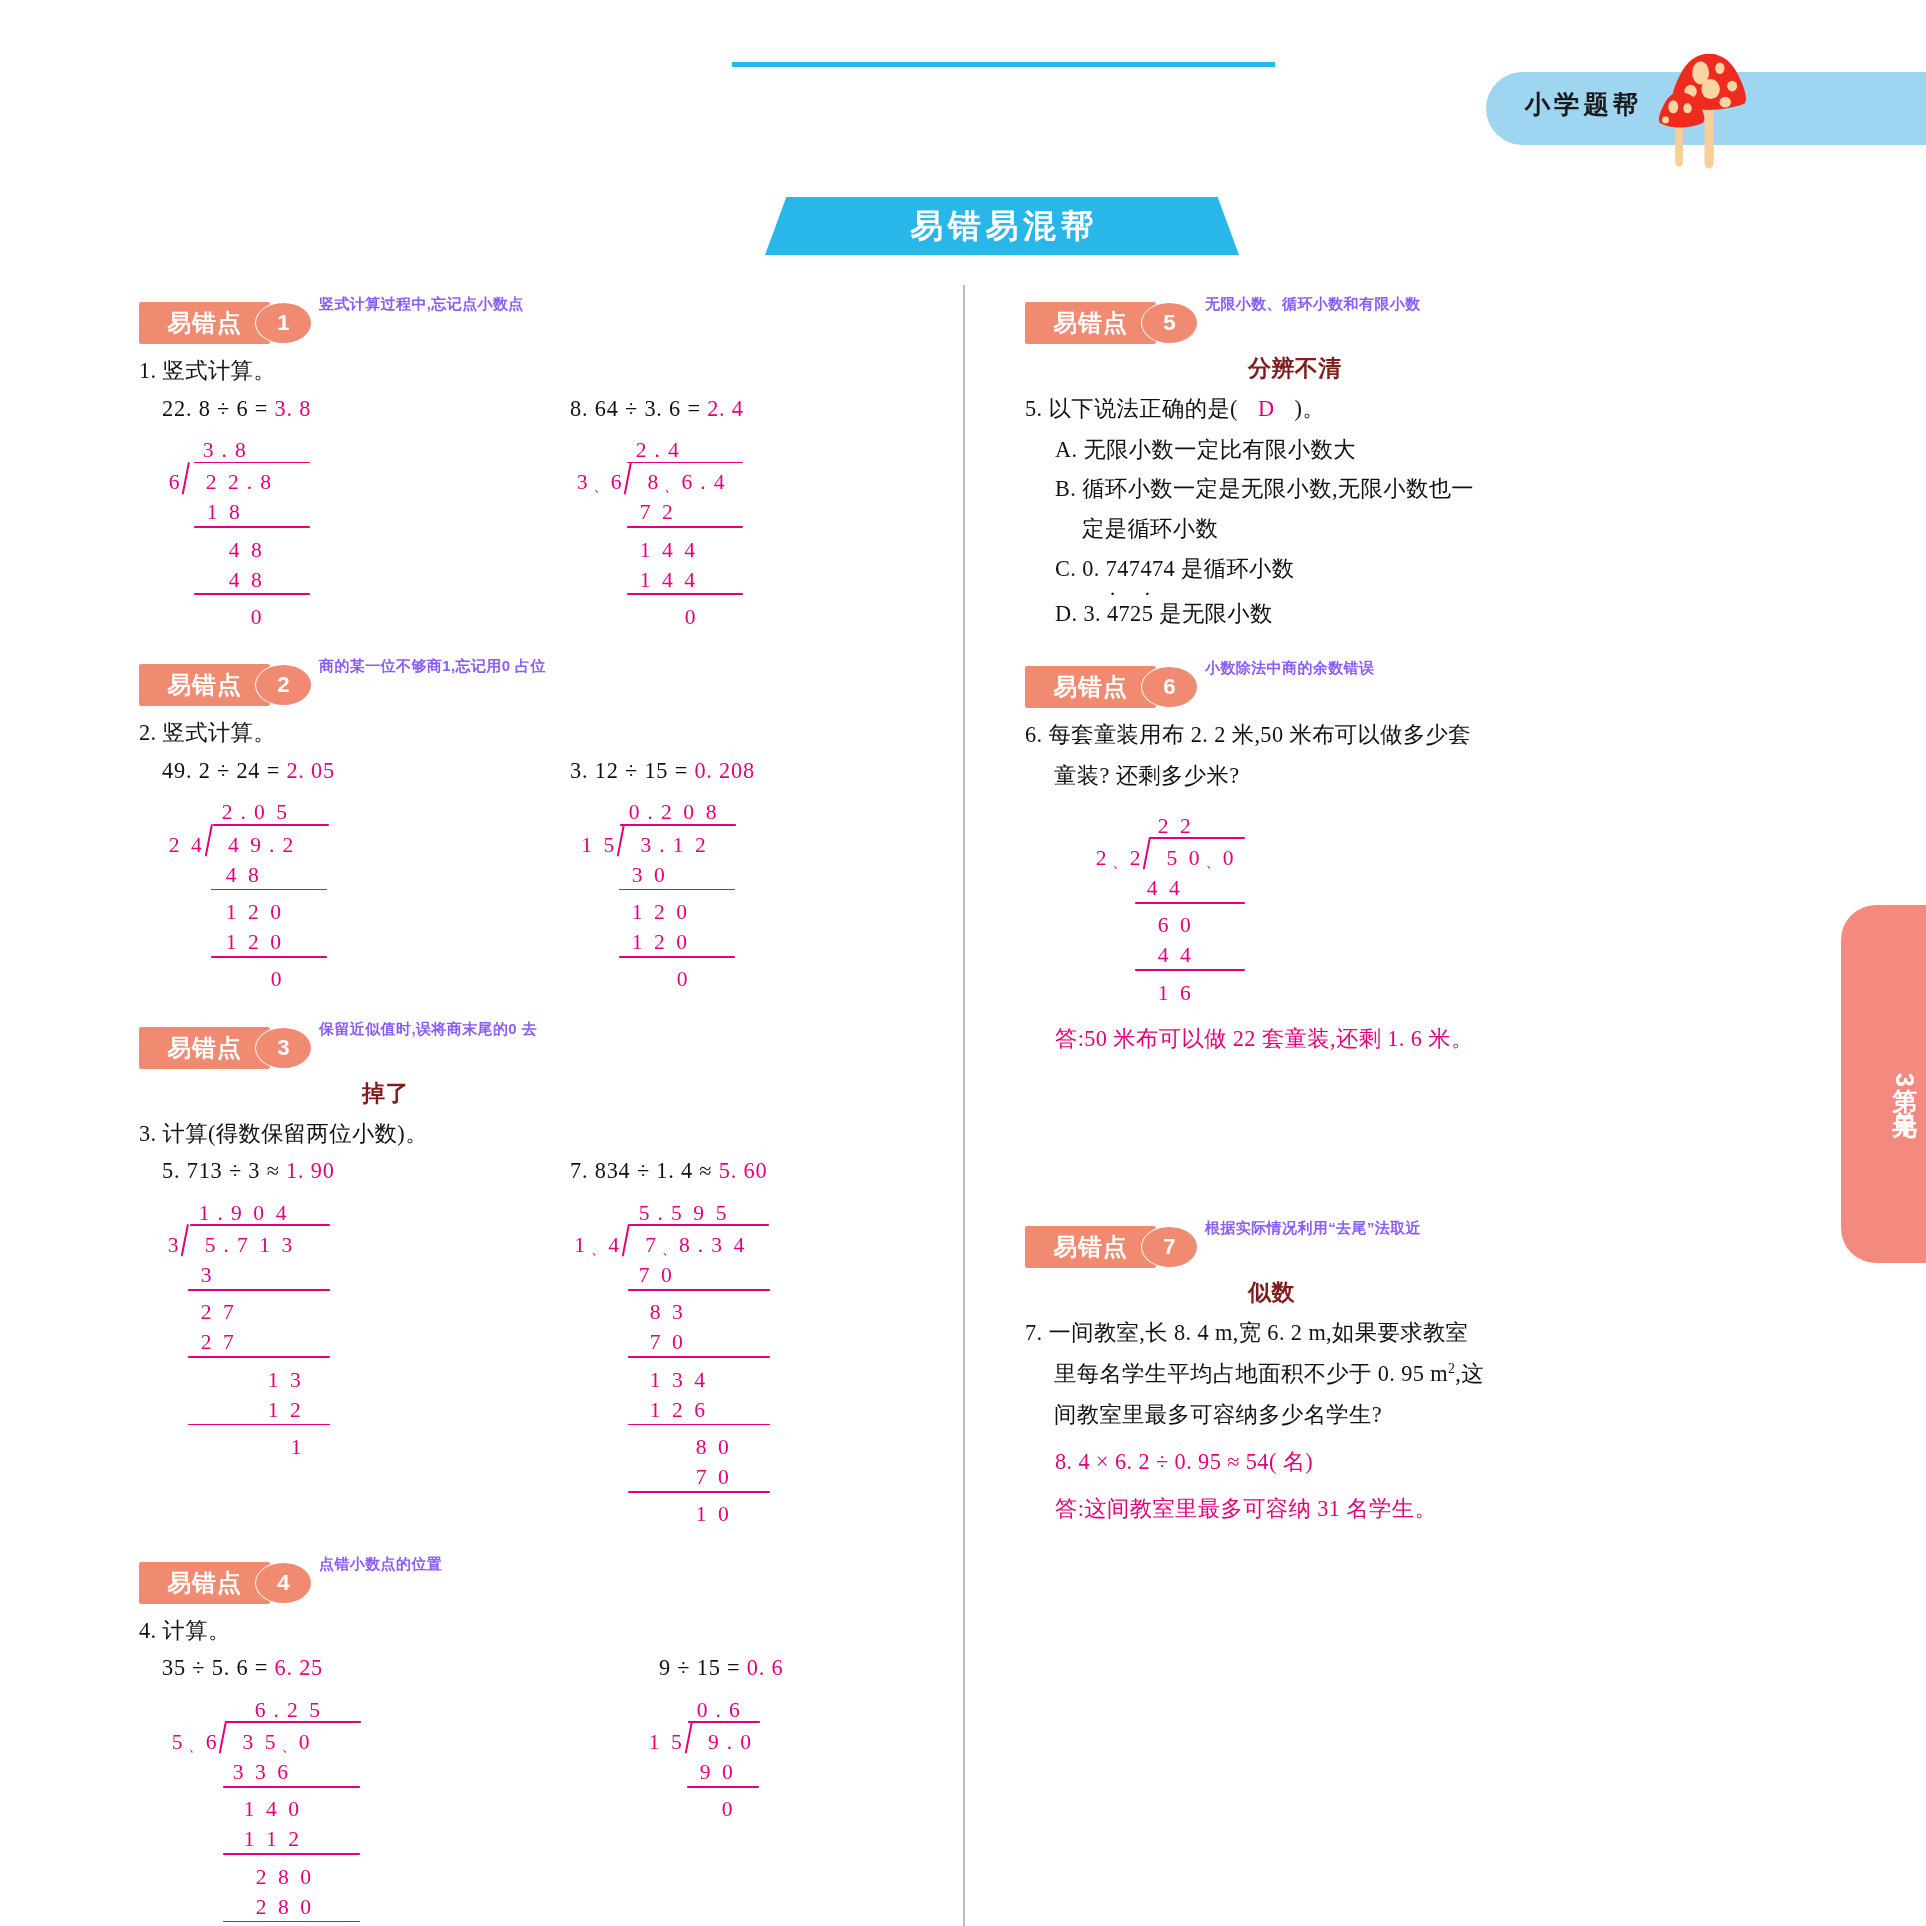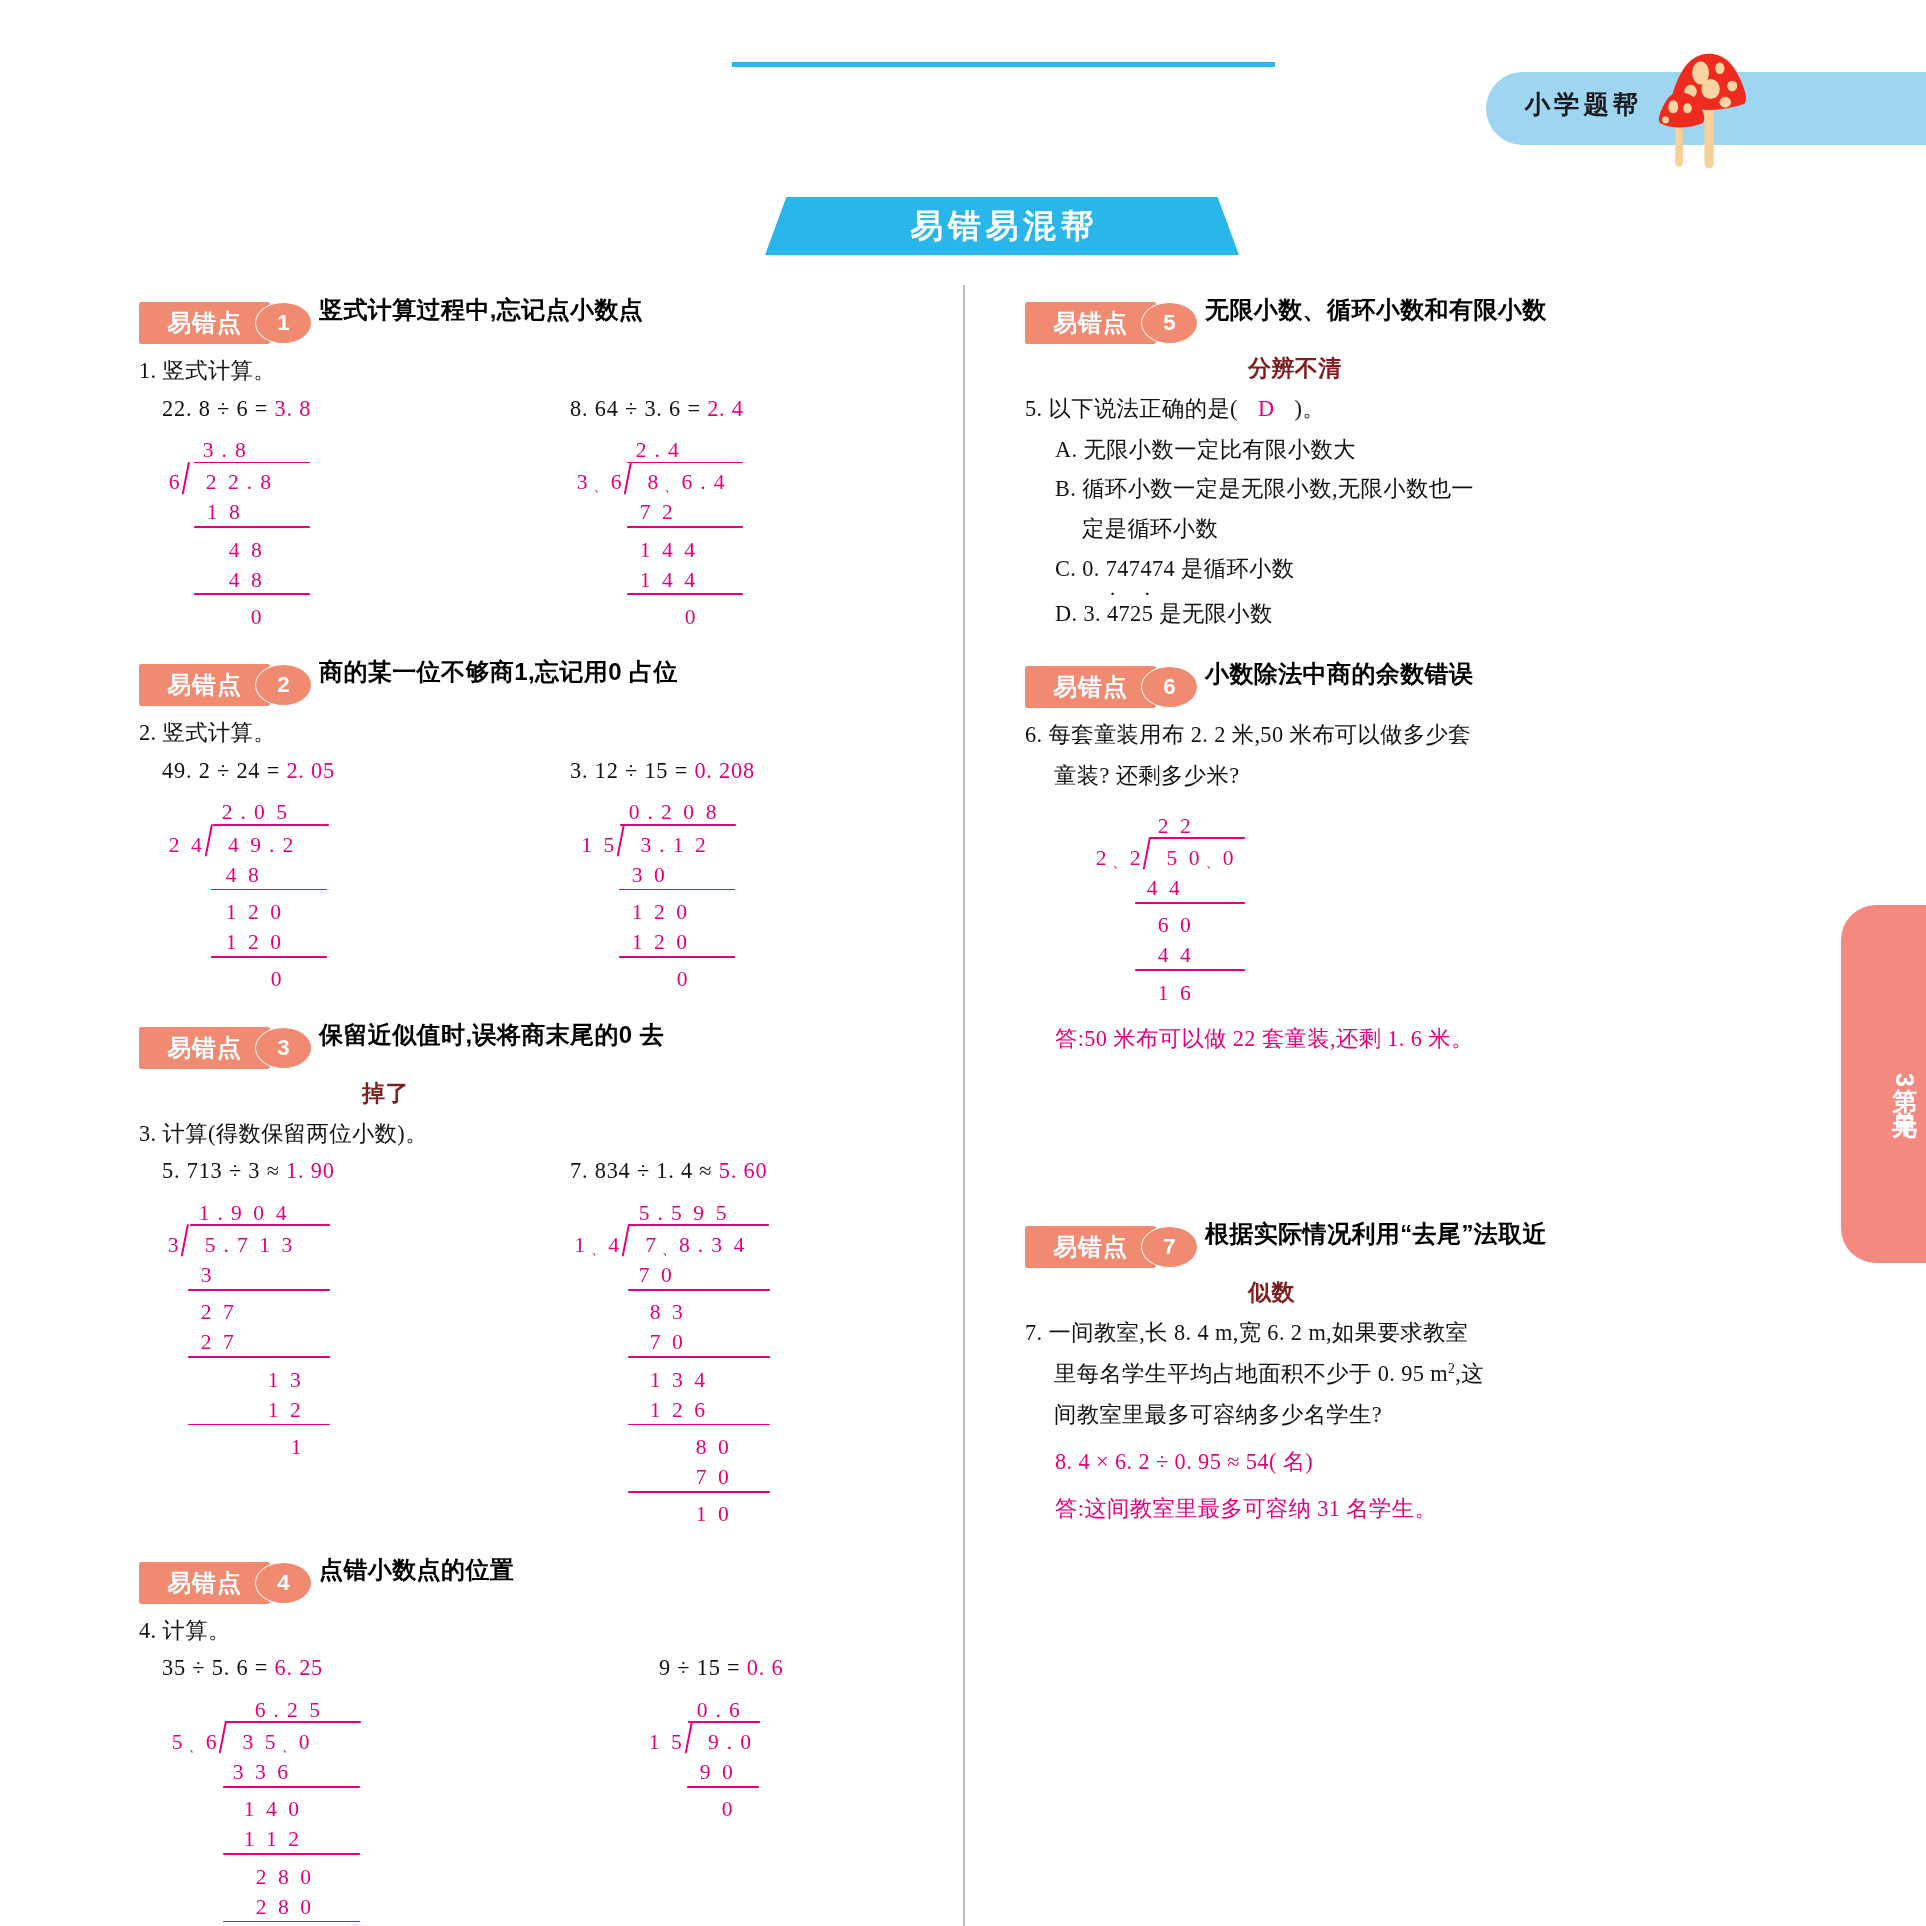--- a/index.html
+++ b/index.html
@@ -65,21 +65,21 @@
     background:#f08a70; border-radius:50%;
     border: 1.9px solid #ffffff;
     display:flex; align-items:center; justify-content:center;
   }
   .ep-badge-circle span {
     font-family:"Liberation Sans", sans-serif; font-size:22.3px; font-weight:700; color:#fff;
   }
   .ep-title {
     flex: 1 1 auto; padding-left: 7px;
     font-family:"Liberation Sans", sans-serif;
-    font-size: 24px; font-weight: 700; color:#000000; line-height: 1.42;
+    font-size: 15px; font-weight: 700; color:#8b5cf6; line-height: 1.42;
     letter-spacing: 0.4px;
   }
   .ep-title-2nd {
     font-family:"Liberation Sans", sans-serif;
     font-size: 23px; font-weight: 700; color:#7f1d1d; line-height: 1.42;
     letter-spacing: 0.4px; margin-left: 223px; margin-top: -2.3px; margin-bottom: 7.7px;
   }
 
   
   .q-line {

